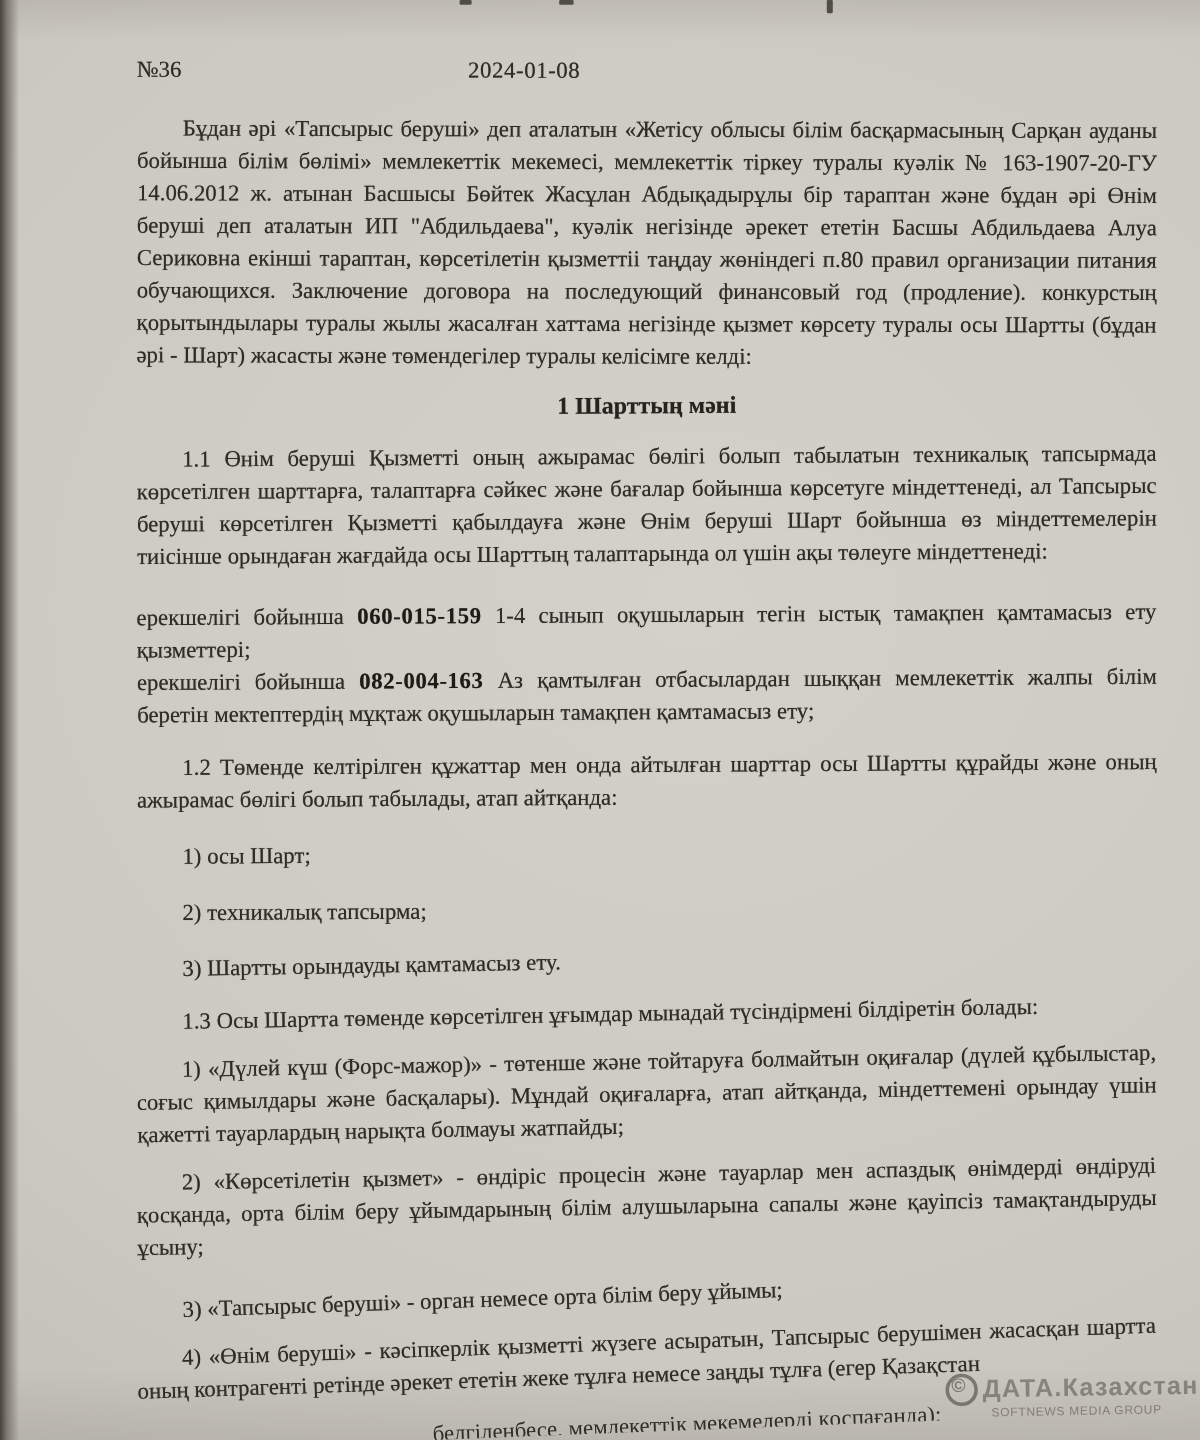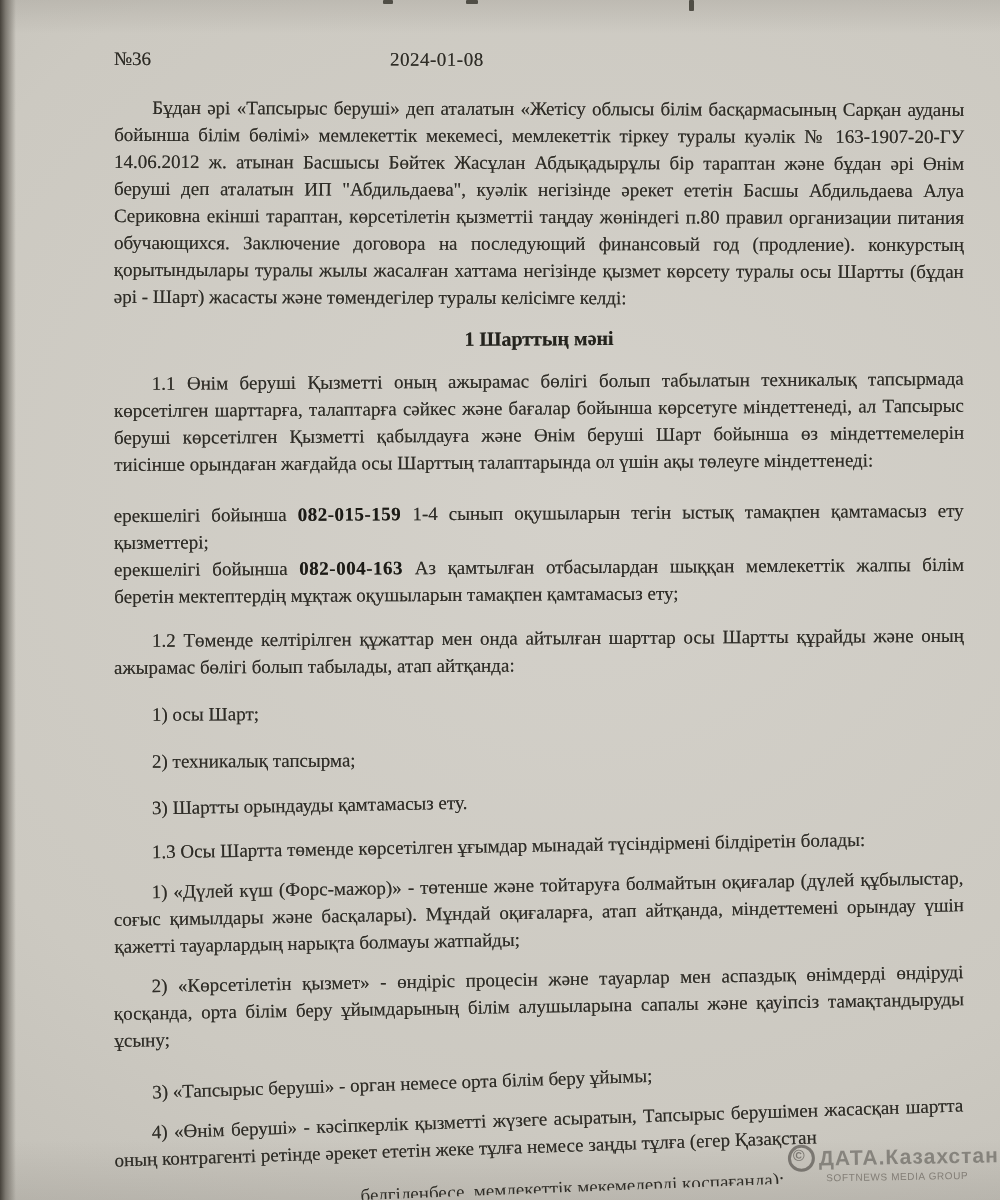--- a/index.html
+++ b/index.html
@@ -92,21 +92,21 @@
       <span class="doc-date">2024-01-08</span>
     </div>
 
     <p class="intro indent t0">Бұдан әрі «Тапсырыс беруші» деп аталатын «Жетісу облысы білім басқармасының Сарқан ауданы бойынша білім бөлімі» мемлекеттік мекемесі, мемлекеттік тіркеу туралы куәлік № 163-1907-20-ГУ 14.06.2012 ж. атынан Басшысы Бөйтек Жасұлан Абдықадырұлы бір тараптан және бұдан әрі Өнім беруші деп аталатын ИП "Абдильдаева", куәлік негізінде әрекет ететін Басшы Абдильдаева Алуа Сериковна екінші тараптан, көрсетілетін қызметтіі таңдау жөніндегі п.80 правил организации питания обучающихся. Заключение договора на последующий финансовый год (продление). конкурстың қорытындылары туралы жылы жасалған хаттама негізінде қызмет көрсету туралы осы Шартты (бұдан әрі - Шарт) жасасты және төмендегілер туралы келісімге келді:</p>
 
     <div class="sec-heading t1">1 Шарттың мәні</div>
 
     <p class="p11 indent t1">1.1 Өнім беруші Қызметті оның ажырамас бөлігі болып табылатын техникалық тапсырмада көрсетілген шарттарға, талаптарға сәйкес және бағалар бойынша көрсетуге міндеттенеді, ал Тапсырыс беруші көрсетілген Қызметті қабылдауға және Өнім беруші Шарт бойынша өз міндеттемелерін тиісінше орындаған жағдайда осы Шарттың талаптарында ол үшін ақы төлеуге міндеттенеді:</p>
 
     <div class="services t1">
-      <p class="service-line"><span>ерекшелігі бойынша </span><span class="svc-code">082-015-159</span><span> 1-4 сынып оқушыларын тегін ыстық тамақпен қамтамасыз ету қызметтері;</span></p>
+      <p class="service-line"><span>ерекшелігі бойынша </span><span class="svc-code">060-015-159</span><span> 1-4 сынып оқушыларын тегін ыстық тамақпен қамтамасыз ету қызметтері;</span></p>
       <p class="service-line"><span>ерекшелігі бойынша </span><span class="svc-code">082-004-163</span><span> Аз қамтылған отбасылардан шыққан мемлекеттік жалпы білім беретін мектептердің мұқтаж оқушыларын тамақпен қамтамасыз ету;</span></p>
     </div>
 
     <p class="p12 indent t1">1.2 Төменде келтірілген құжаттар мен онда айтылған шарттар осы Шартты құрайды және оның ажырамас бөлігі болып табылады, атап айтқанда:</p>
 
     <p class="li indent t1">1) осы Шарт;</p>
     <p class="li indent t1">2) техникалық тапсырма;</p>
     <p class="li indent t2">3) Шартты орындауды қамтамасыз ету.</p>
 
     <p class="p13 indent t2">1.3 Осы Шартта төменде көрсетілген ұғымдар мынадай түсіндірмені білдіретін болады:</p>

